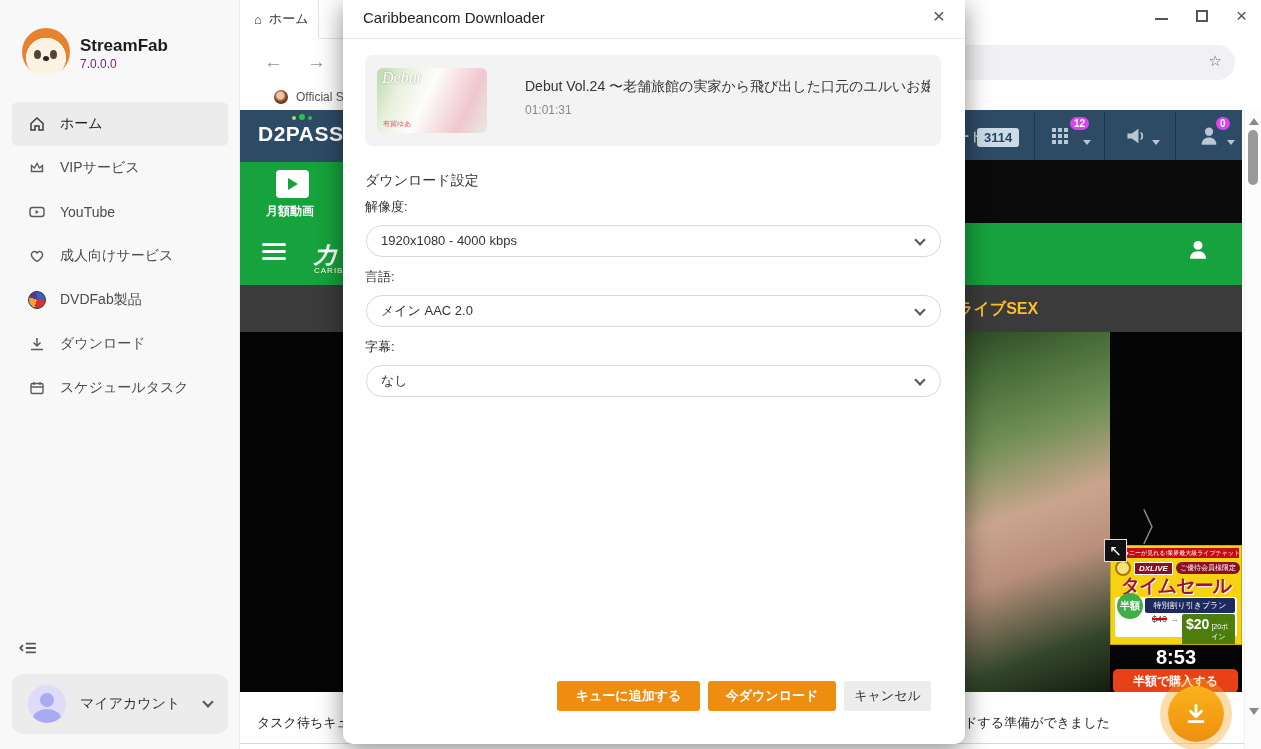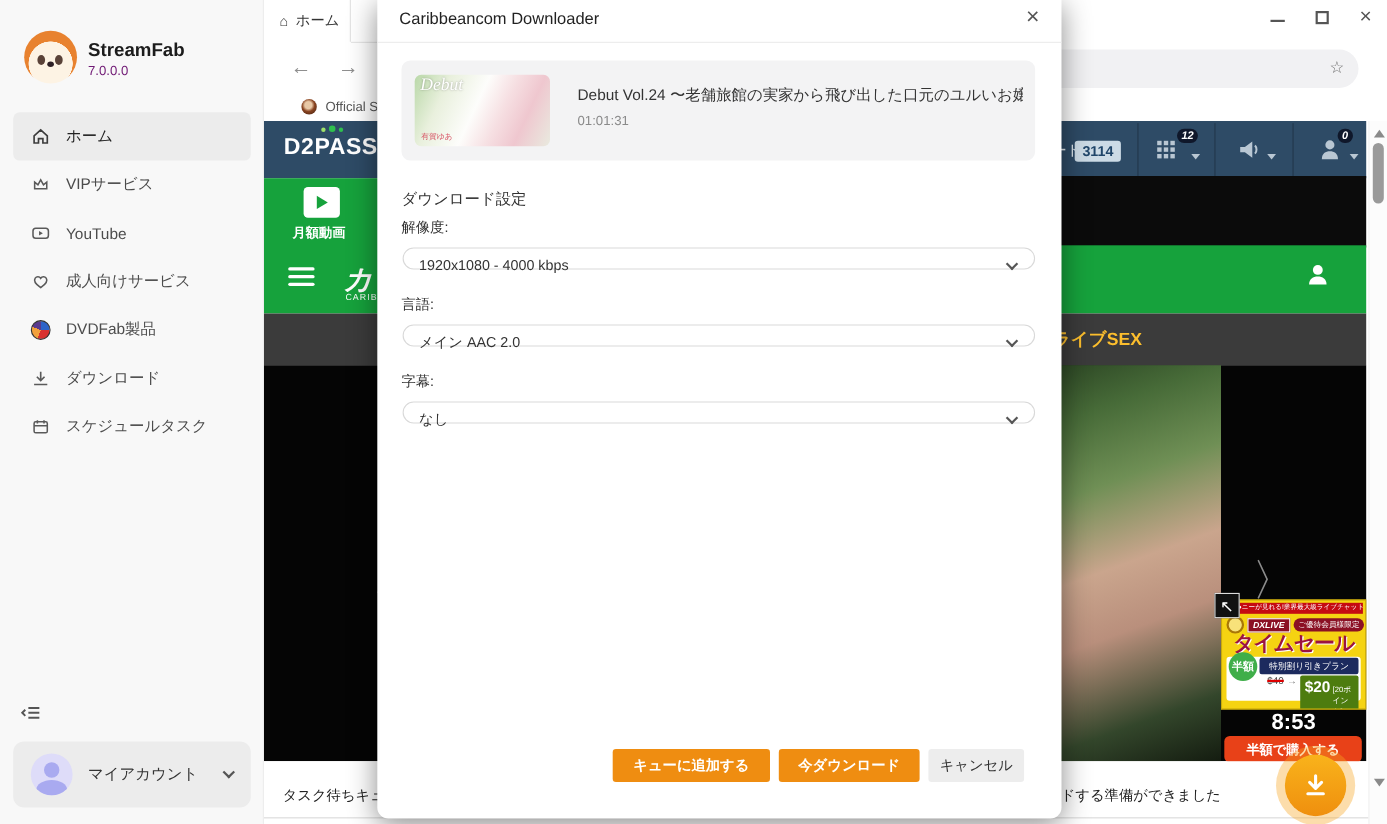--- a/index.html
+++ b/index.html
@@ -77,22 +77,22 @@
            background:linear-gradient(160deg,#21371c 0%,#476b38 18%,#6f8f55 34%,#caa58d 52%,#b98f7c 66%,#33462b 86%,#141c10 100%); }
   .carousel { font-size:40px; color:#8c8c8c; font-family:"DejaVu Sans", sans-serif; cursor:pointer; }
   #car-l { left:318px; top:512px; } #car-r { left:1138px; top:500px; }
 
   
   .hdr-sep { top:112px; width:1px; height:48px; background:rgba(0,0,0,.28); }
   #support-part { left:930px; top:128px; font-size:13px; color:#e6edf3; white-space:nowrap; }
   #counter { left:977px; top:128px; background:#ccdbe6; color:#1f4569; font-size:13px; font-weight:bold;
              padding:2px 7px; border-radius:3px; }
   .hdr-ic { position:absolute; cursor:pointer; }
-  .badge { position:absolute; background:#0f172a; color:#fff; font-size:10px; font-weight:bold; border-radius:8px;
-           padding:1px 4px; line-height:11px;font-style:italic; }
+  .badge { position:absolute; background:#d946ef; color:#fff; font-size:10px; font-weight:bold; border-radius:8px;
+           padding:1px 4px; line-height:11px; }
   .caret { position:absolute; width:0; height:0; border-left:4px solid transparent; border-right:4px solid transparent;
            border-top:5px solid #b9c7d3; }
   .gridic { display:grid; grid-template-columns:repeat(3,4px); gap:2px; }
   .gridic i { width:4px; height:4px; background:#b9c7d3; }
 
   
   #ad { left:1110px; top:545px; width:132px; height:100px; background:#f5d312; border:1px solid #caa90a;
         overflow:hidden; cursor:pointer; }
   .ad-topline { margin:2px 2px 0; background:#c50b12; color:#fff; font-size:6px; text-align:center; line-height:10px; white-space:nowrap; overflow:hidden; }
   .ad-row { display:flex; align-items:center; gap:3px; margin:2px 4px 0; }
@@ -135,31 +135,31 @@
          background:linear-gradient(#f9b31b,#ef8f0e); box-shadow:0 0 0 8px rgba(246,166,35,.38);
          display:flex; align-items:center; justify-content:center; cursor:pointer; }
 
   
   #modal { left:343px; top:0; width:622px; height:744px; background:#fff; border-radius:0 0 10px 10px;
            box-shadow:0 6px 26px rgba(0,0,0,.45); }
   #modal-title { position:absolute; left:20px; top:9px; font-size:15px; color:#222; }
   #modal-close { position:absolute; right:20px; top:4px; font-size:21px; color:#555; cursor:pointer; }
   #modal-divider { position:absolute; left:0; top:38px; width:100%; height:1px; background:#ebebeb; }
   #video-card { position:absolute; left:22px; top:55px; width:576px; height:91px; background:#f3f3f4; border-radius:8px; }
-  #thumb { position:absolute; left:12px; top:13px; width:123px; height:65px; border-radius:6px; overflow:hidden;
+  #thumb { position:absolute; left:12px; top:13px; width:110px; height:65px; border-radius:6px; overflow:hidden;
            background:linear-gradient(115deg,#b9d8a8 0%,#e9f0dd 22%,#fdfdfb 45%,#f6dfe2 62%,#efc7cf 78%,#e9eadf 100%); }
   #thumb .brand { position:absolute; left:5px; top:1px; font-family:"Liberation Serif", serif; font-style:italic;
                   font-size:16px; color:#fff; text-shadow:0 0 2px rgba(0,0,0,.35); }
   #thumb .actress { position:absolute; left:6px; bottom:4px; font-size:7px; color:#d85a6a; }
   #video-title { position:absolute; left:160px; top:23px; width:405px; font-size:14px; color:#333;
                  white-space:nowrap; overflow:hidden; }
   #video-dur { position:absolute; left:160px; top:48px; font-size:12px; color:#8a8a8a; }
   #settings-title { position:absolute; left:22px; top:172px; font-size:14px; color:#333; }
   .fld-label { position:absolute; left:22px; font-size:13px; color:#333; }
-  .select { position:absolute; left:23px; width:575px; height:20px; background:#fff; border:1px solid #d9d9d9;
+  .select { position:absolute; left:23px; width:575px; height:32px; background:#fff; border:1px solid #d9d9d9;
             border-radius:16px; font-size:13px; color:#333; line-height:30px; padding-left:14px; cursor:pointer; }
   .select .chev { position:absolute; right:16px; top:10px; border-color:#555; }
   .mbtn { position:absolute; top:681px; height:30px; border-radius:3px; font-size:13px; text-align:center;
           line-height:30px; cursor:pointer; }
   .mbtn.orange { background:#ef8d11; color:#fff;font-weight:bold; }
   #btn-queue { left:214px; width:143px; }
   #btn-now { left:365px; width:128px; }
   #btn-cancel { left:501px; width:87px; background:#ededed; color:#333; }
 </style>
 </head>

